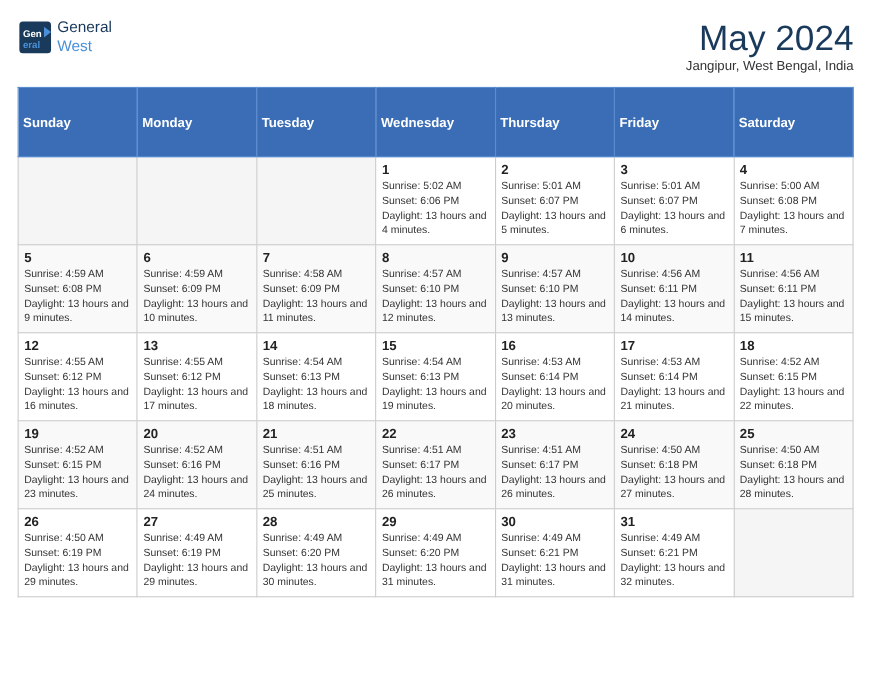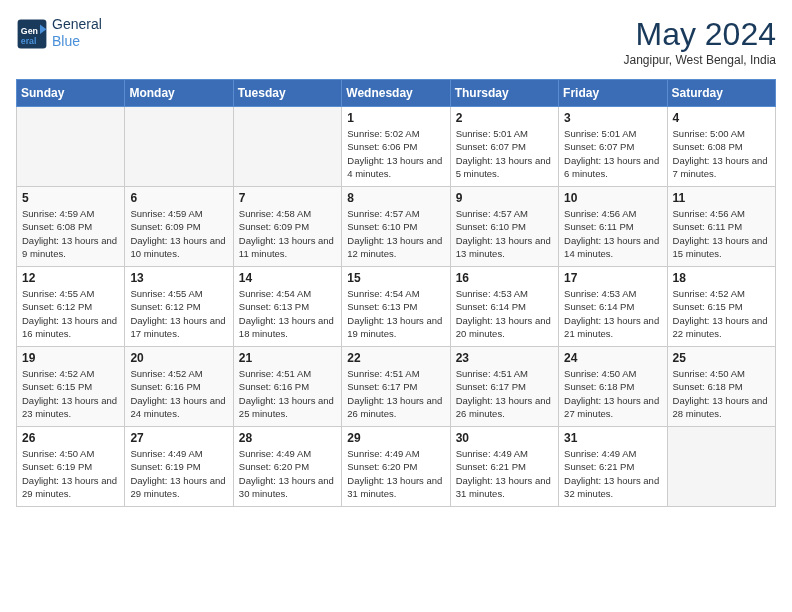--- a/index.html
+++ b/index.html
@@ -46,21 +46,21 @@
     table {
       width: 100%;
       border-collapse: collapse;
       table-layout: fixed;
     }
     th {
       background-color: #3a6db5;
       color: #fff;
       font-size: 12px;
       font-weight: bold;
-      padding: 6px 4px;
+      padding: 24px 4px;
       text-align: left;
       border: 1px solid #5a8dd0;
     }
     td {
       vertical-align: top;
       border: 1px solid #ccc;
       padding: 4px 5px;
       font-size: 10px;
       color: #222;
       height: 80px;
@@ -90,21 +90,21 @@
 <div class="header">
   <div class="logo">
     <svg class="logo-icon" viewBox="0 0 40 40">
       <rect x="2" y="2" width="36" height="36" rx="4" fill="#1a3a5c"></rect>
       <text x="6" y="20" font-size="11" fill="white" font-family="Arial" font-weight="bold">Gen</text>
       <text x="6" y="32" font-size="11" fill="#4a90d9" font-family="Arial" font-weight="bold">eral</text>
       <polygon points="30,8 38,14 30,20" fill="#4a90d9"></polygon>
     </svg>
     <div class="logo-text">
       <div>General</div>
-      <div style="color:#4a90d9">Blue</div>
+      <div style="color:#4a90d9">West</div>
     </div>
   </div>
   <div class="title-block">
     <div class="month-title">May 2024</div>
     <div class="location">Jangipur, West Bengal, India</div>
   </div>
 </div>
 
 <table>
   <thead>

